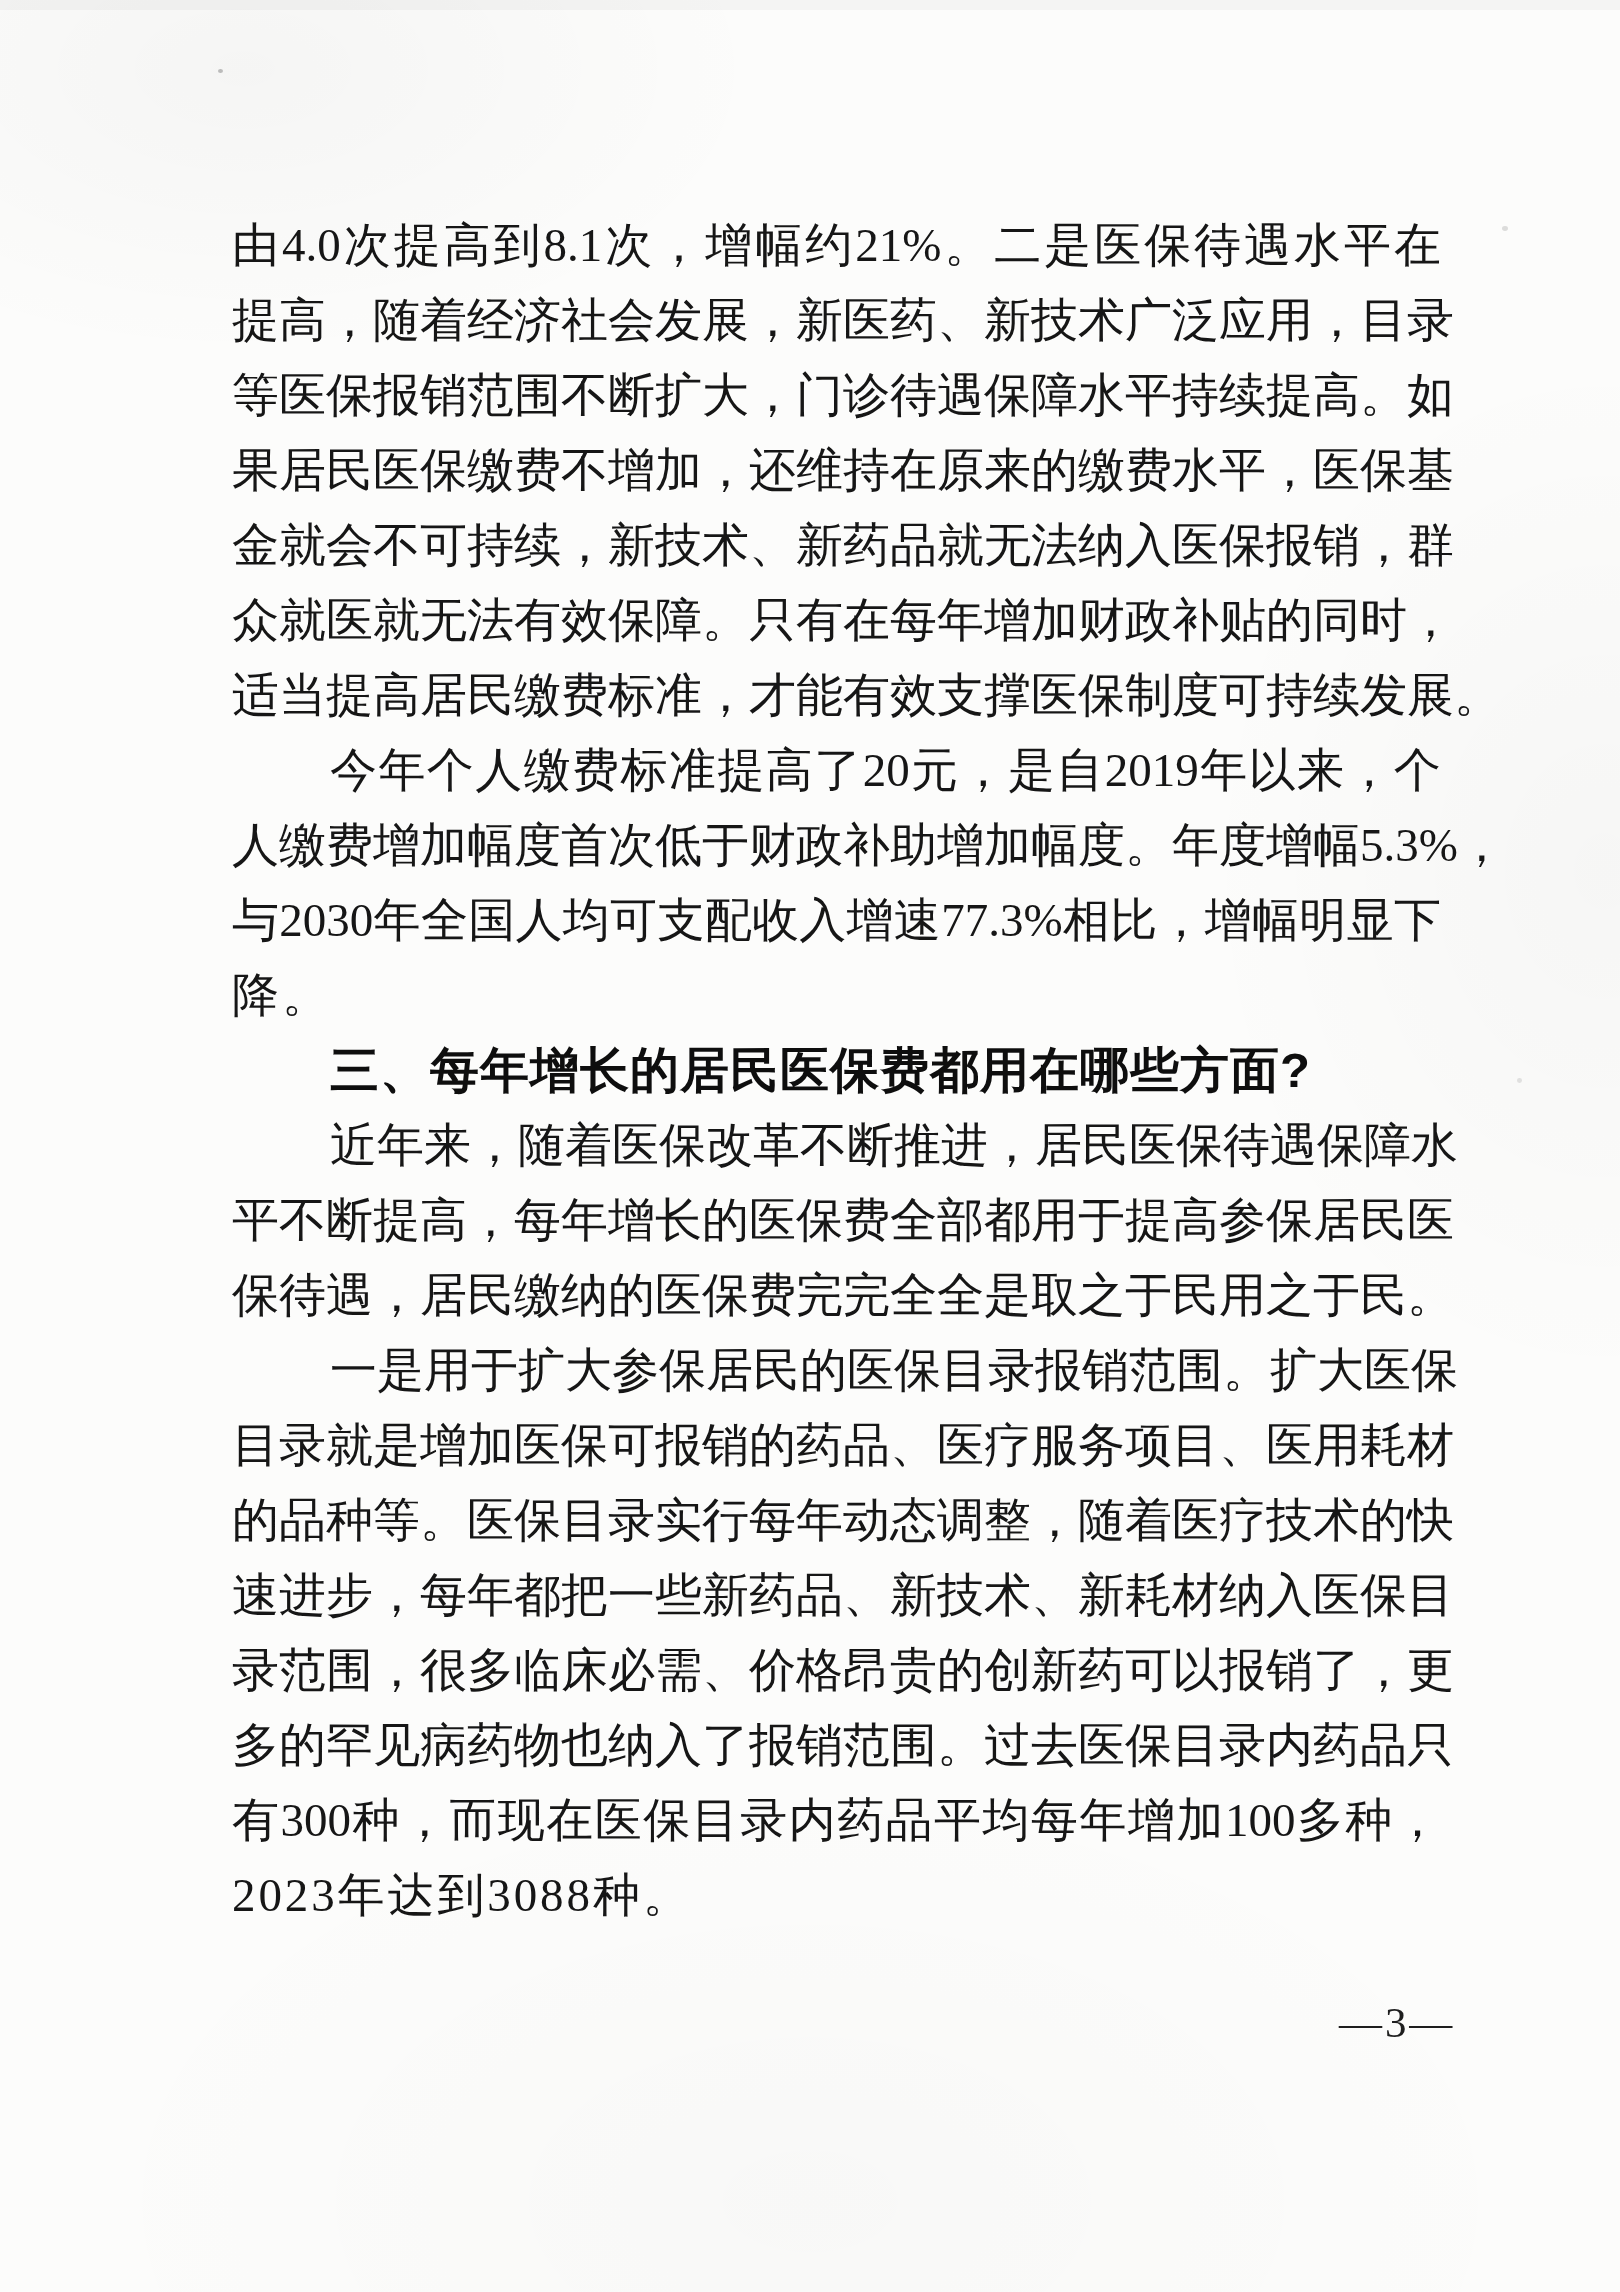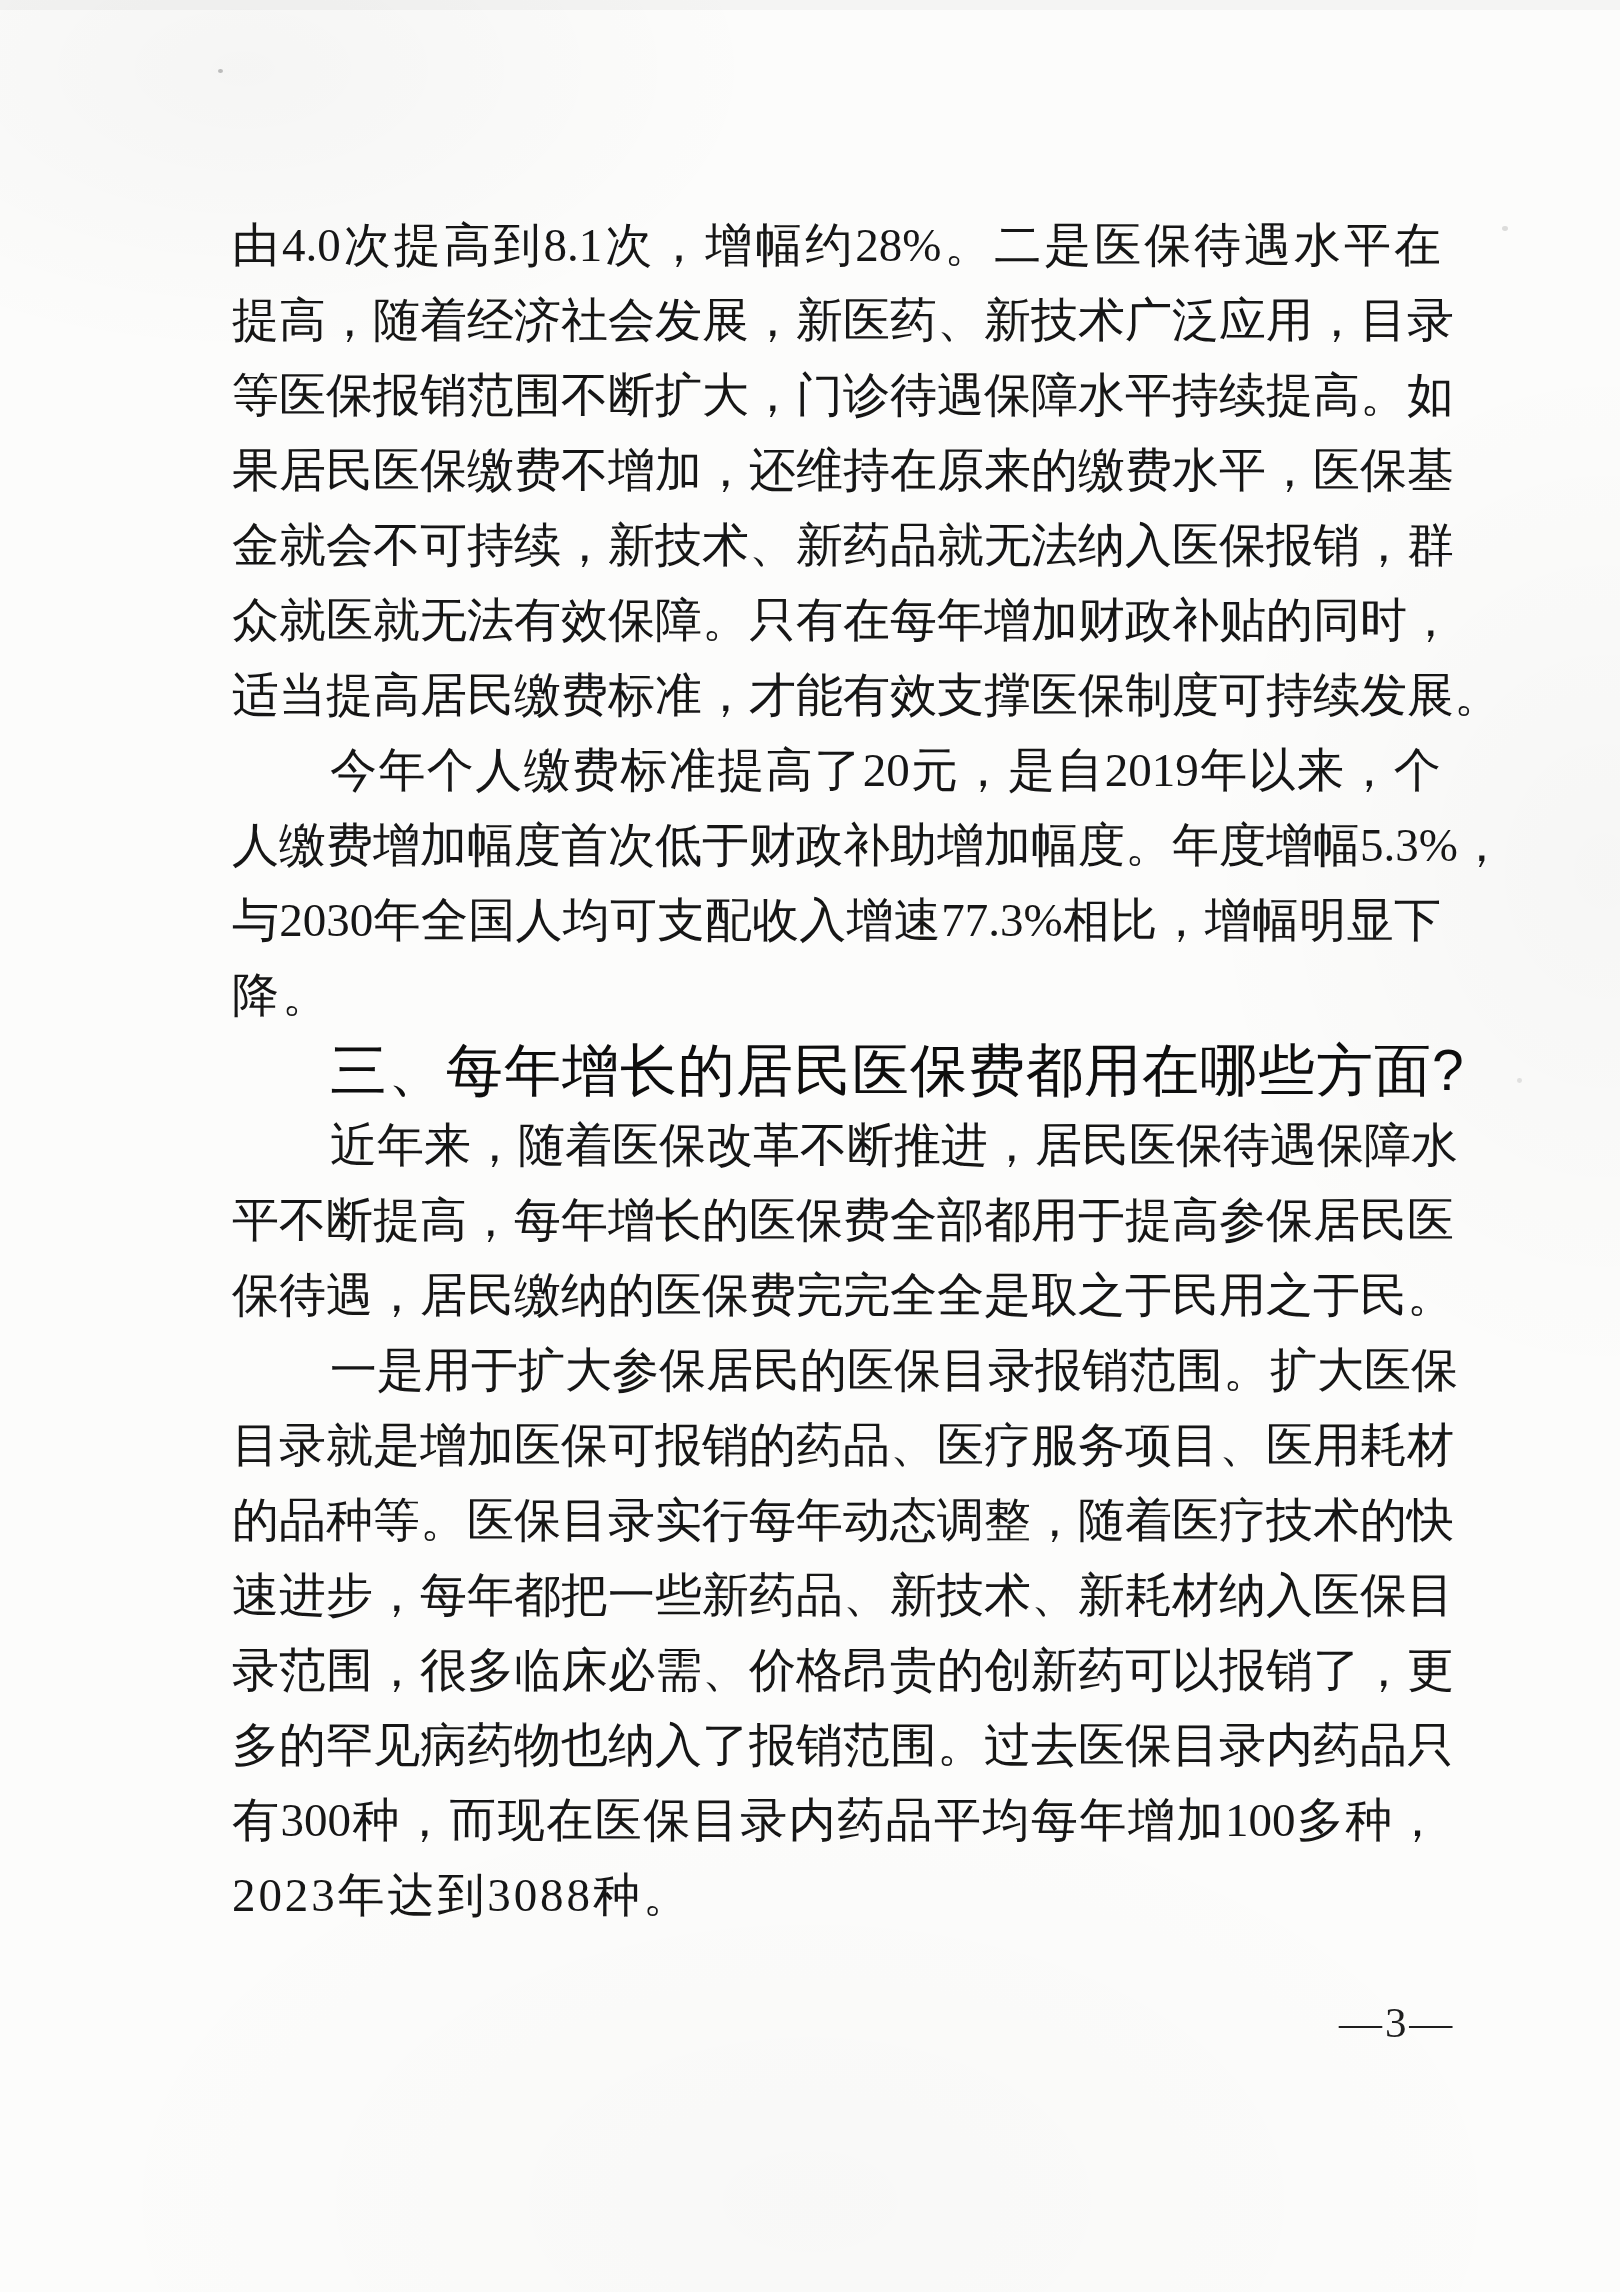--- a/index.html
+++ b/index.html
@@ -26,21 +26,21 @@
 
   .text-block{position:absolute;left:232px;top:208px;width:1209px;}
   .line{
     height:75px;line-height:75px;font-size:47px;white-space:nowrap;
     color:#161616;
   }
   .line.justify{display:flex;justify-content:space-between;}
   .line.plain{letter-spacing:2.9px;}
   .line.heading{
     font-family:"Liberation Sans","DejaVu Sans",sans-serif;
-    font-weight:400;font-size:57px;letter-spacing:1px;color:#0e0e0e;
+    font-weight:700;font-size:49px;letter-spacing:1px;color:#0e0e0e;
   }
   .page-number{
     position:absolute;left:1339px;top:1998px;
     font-size:43px;letter-spacing:2.9px;color:#1e1e1e;
   }
 </style>
 </head>
 <body>
 
 <div class="page">
@@ -58,21 +58,21 @@
         <span>次</span>
         <span>提</span>
         <span>高</span>
         <span>到</span>
         <span>8.1</span>
         <span>次</span>
         <span>，</span>
         <span>增</span>
         <span>幅</span>
         <span>约</span>
-        <span>28%</span>
+        <span>21%</span>
         <span>。</span>
         <span>二</span>
         <span>是</span>
         <span>医</span>
         <span>保</span>
         <span>待</span>
         <span>遇</span>
         <span>水</span>
         <span>平</span>
         <span>在</span>

